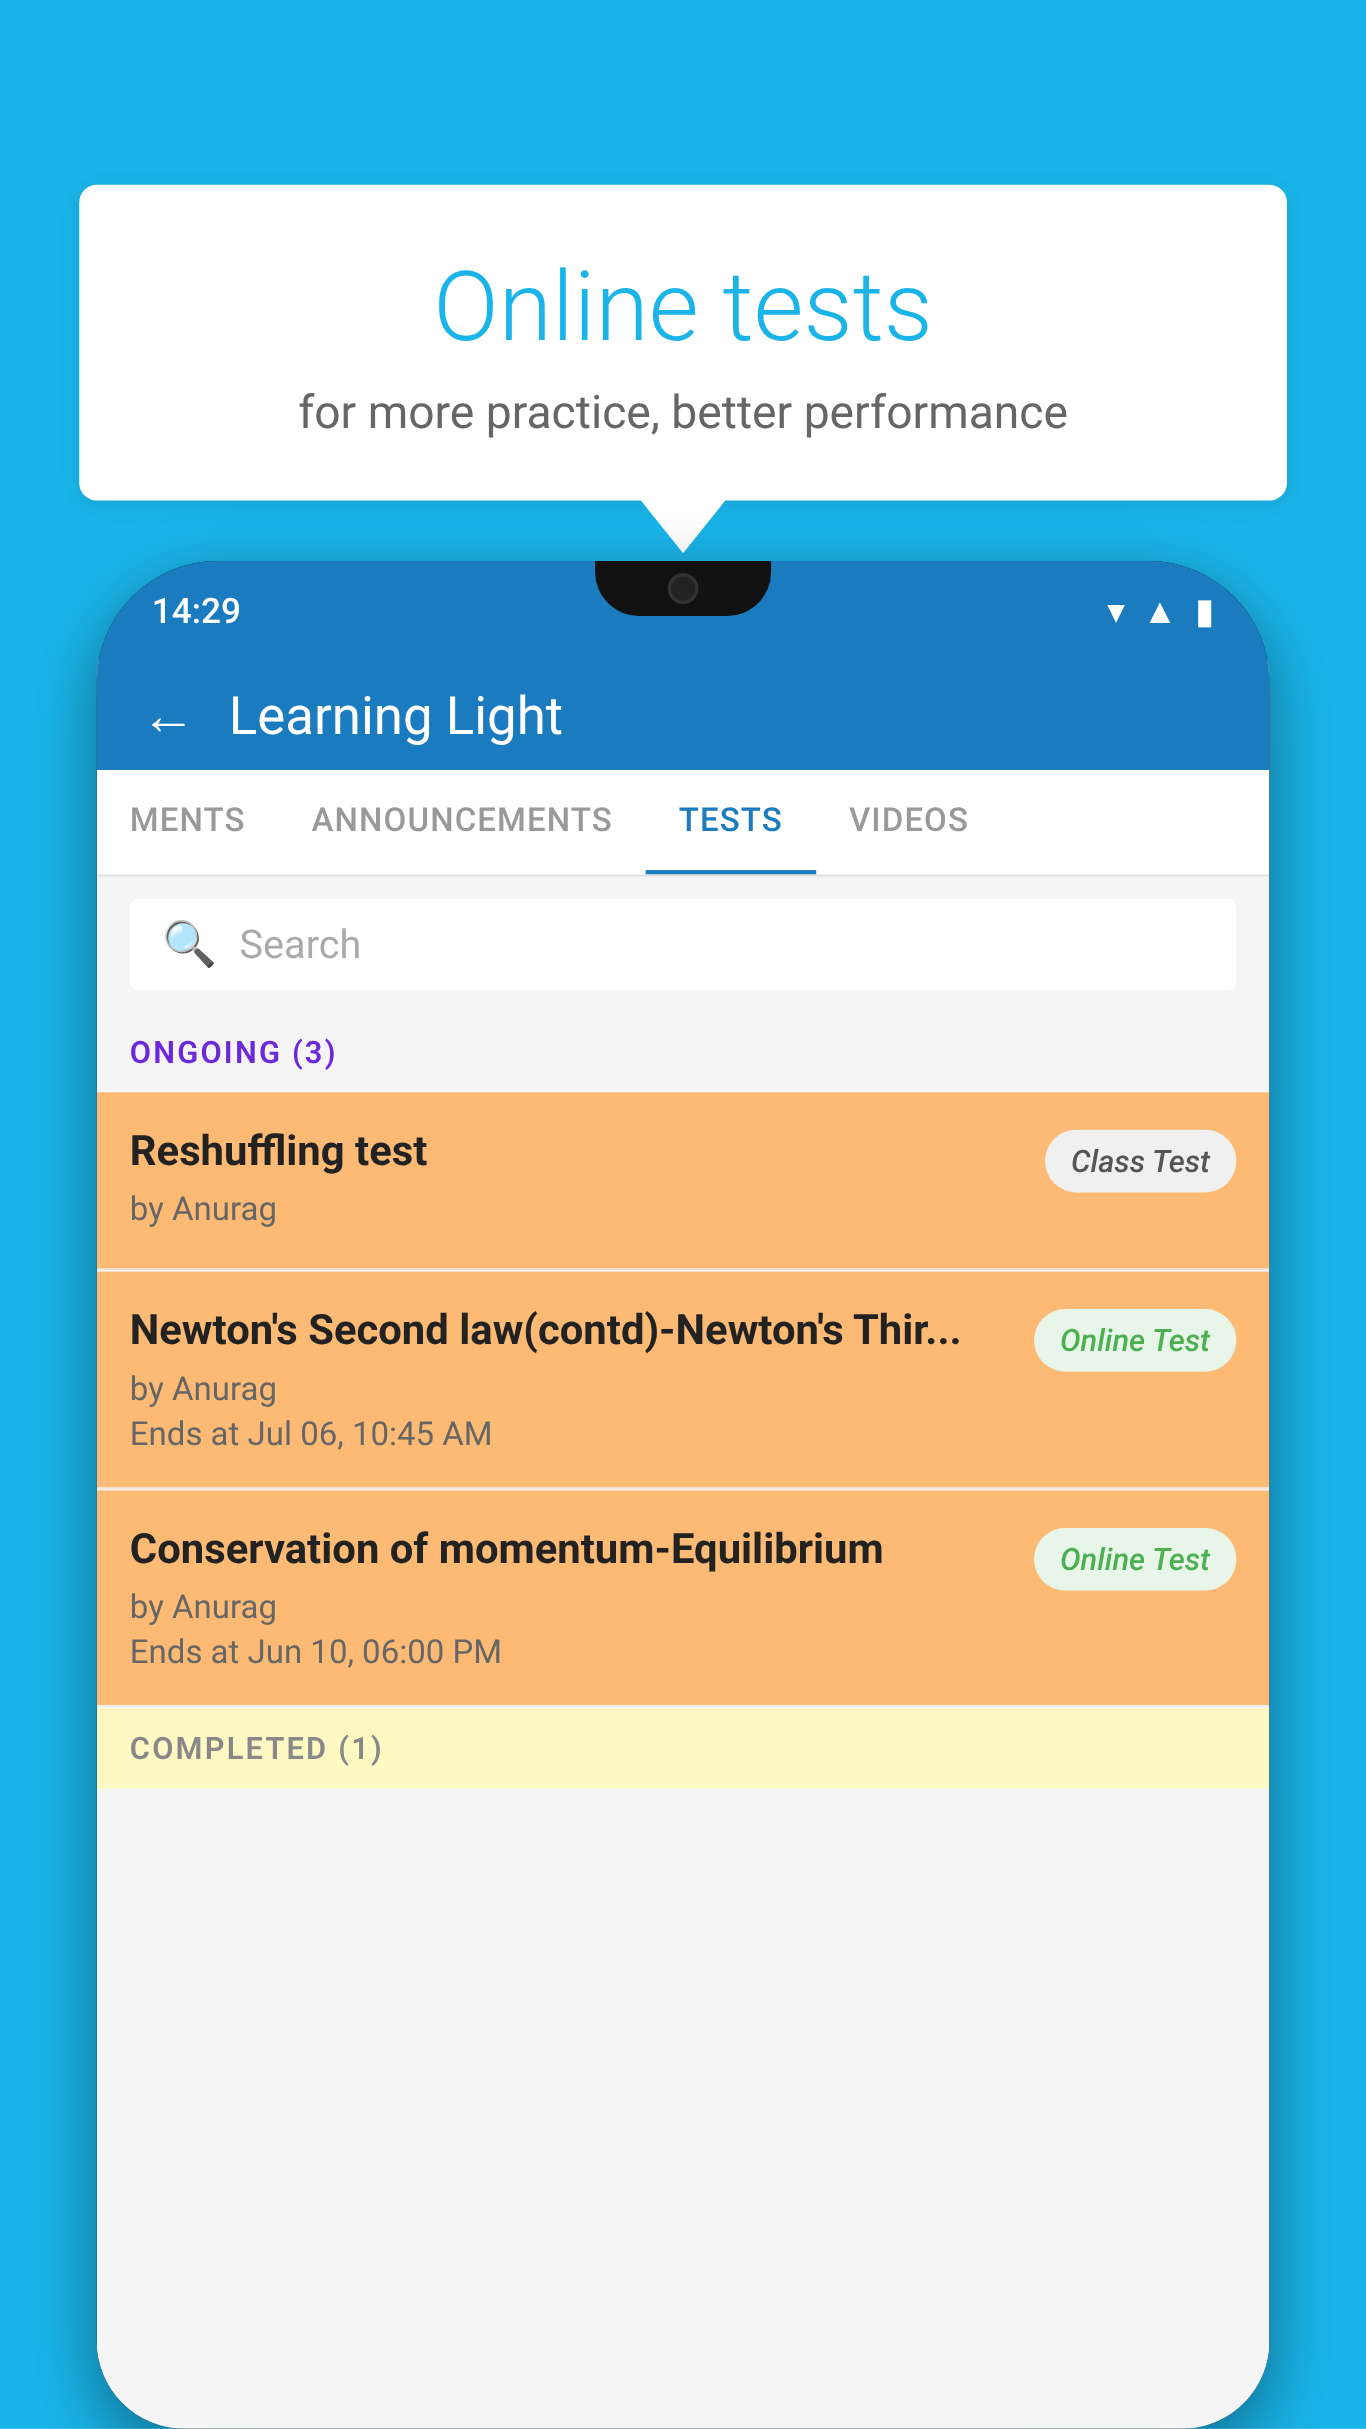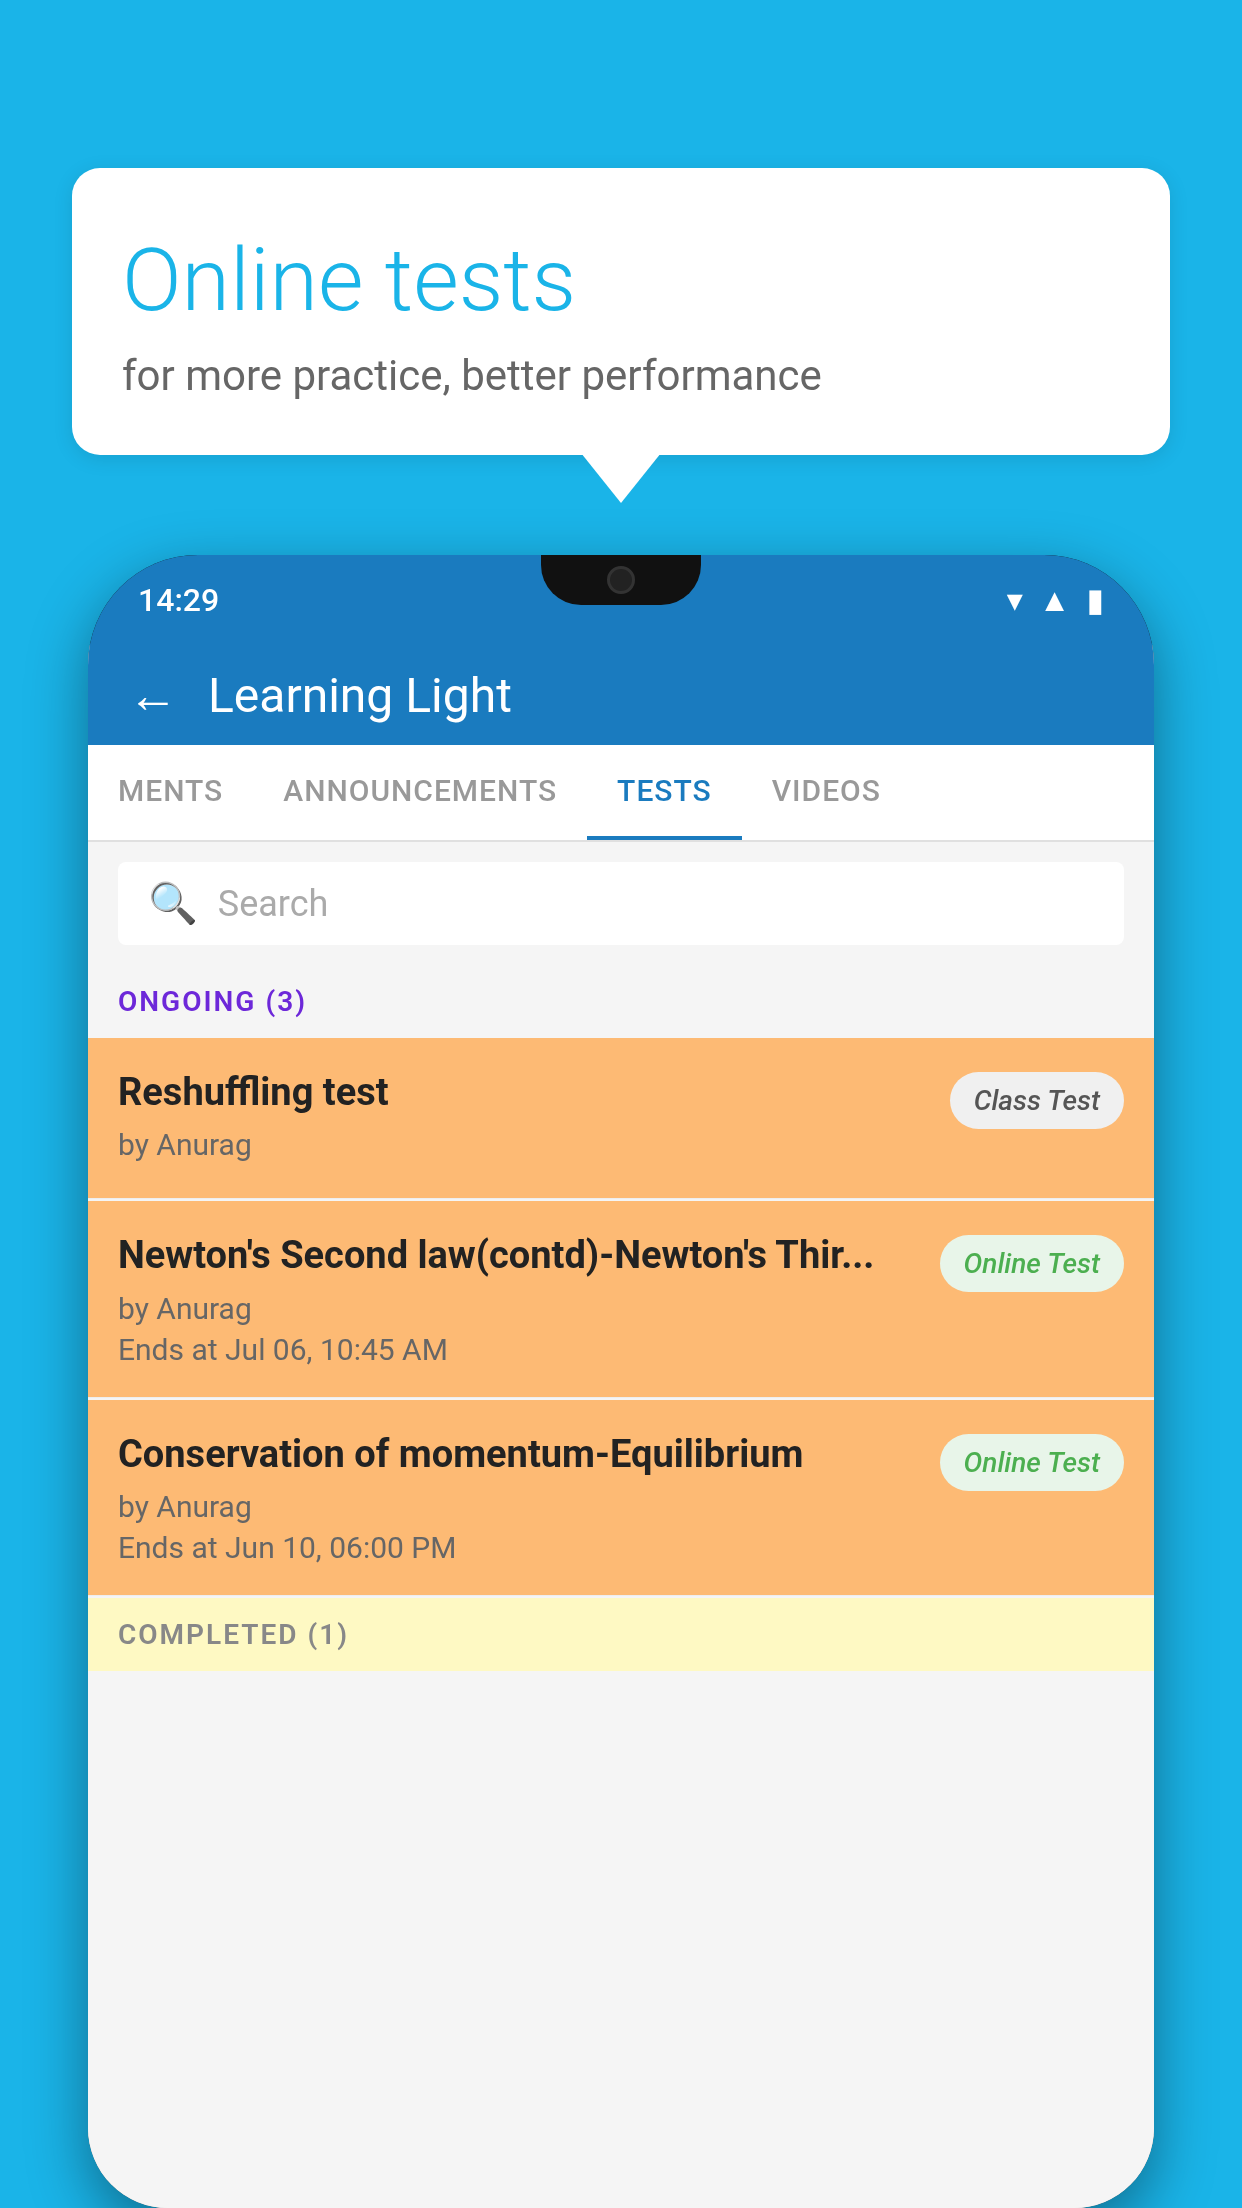--- a/index.html
+++ b/index.html
@@ -13,22 +13,23 @@
       position: relative;
     }
 
     
     .speech-bubble {
       position: absolute;
       top: 168px;
       left: 72px;
       right: 72px;
       background: white;
-      border-radius: 28px;
+      border-radius: 16px;
       padding: 60px 50px 55px;
+      text-align: center;
       box-shadow: 0 4px 20px rgba(0,0,0,0.1);
     }
     .speech-bubble::after {
       content: '';
       position: absolute;
       bottom: -48px;
       left: 50%;
       transform: translateX(-50%);
       width: 0;
       height: 0;
@@ -53,21 +54,20 @@
       position: absolute;
       top: 510px;
       left: 88px;
       right: 88px;
       bottom: 0;
       background: #111;
       border-radius: 110px 110px 80px 80px;
       padding: 0;
       box-shadow: 0 20px 60px rgba(0,0,0,0.4);
       overflow: hidden;
-      margin-top: 45px;
     }
 
     
     .phone-top-bar {
       background: #1a7bbf;
       height: 90px;
       display: flex;
       align-items: center;
       justify-content: space-between;
       padding: 0 50px;

